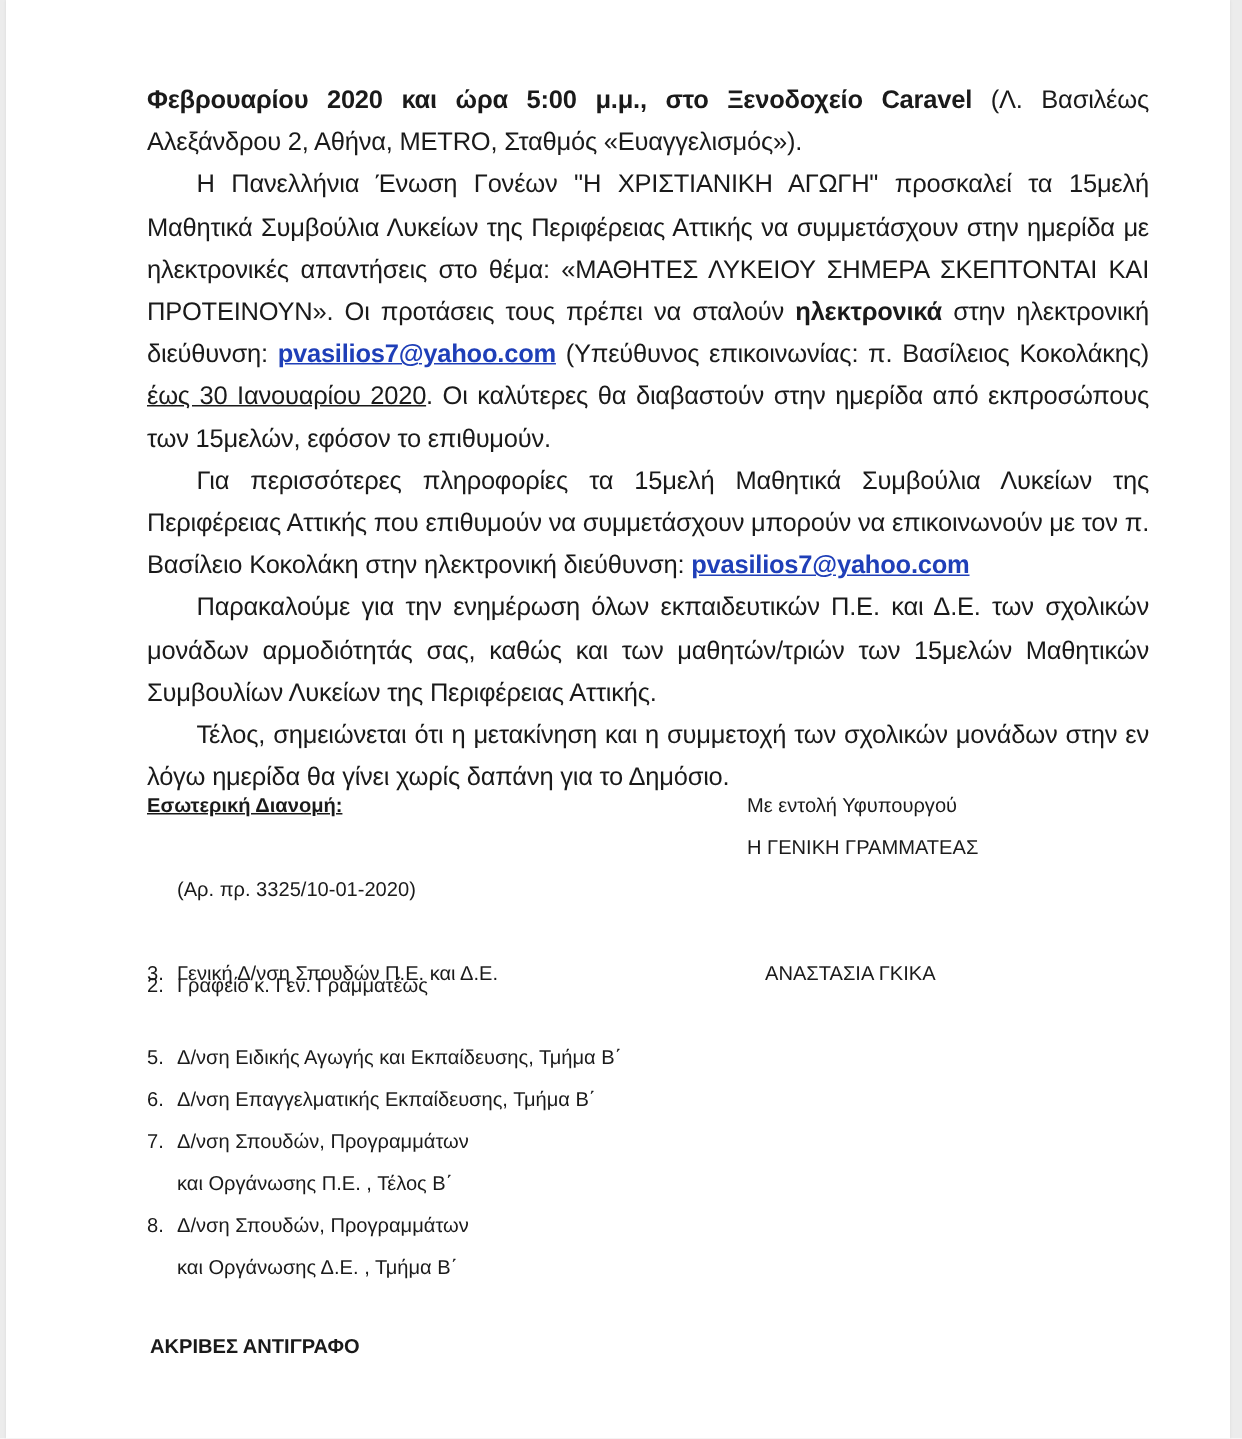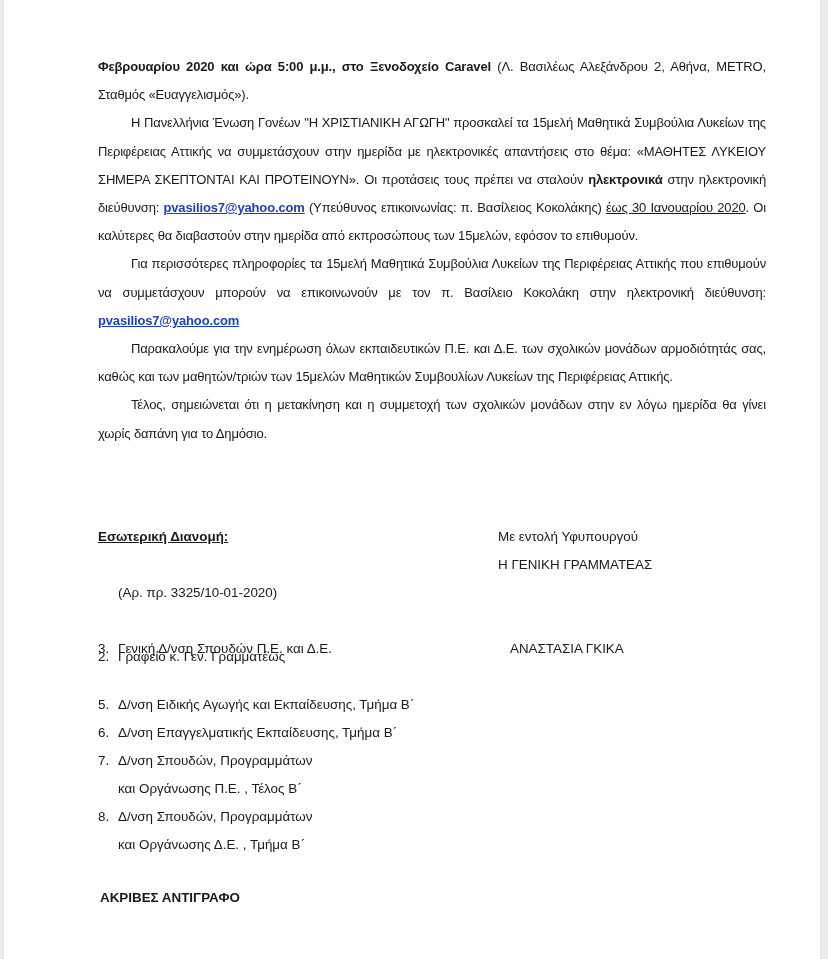--- a/index.html
+++ b/index.html
@@ -9,21 +9,21 @@
     font-family: "Liberation Sans", "DejaVu Sans", sans-serif;
     color: #1a1a1a;
   }
   .page {
     position: absolute; left: 4px; top: 0; width: 816px; height: 959px;
     background: #ffffff;
     box-shadow: 0 0 2px rgba(0,0,0,0.08);
   }
   .content {
     position: absolute; left: 94px; top: 0; width: 668px;
-    font-size: 13px; line-height: 28.2px; letter-spacing: -0.15px;
+    font-size: 17px; line-height: 28.2px; letter-spacing: -0.15px;
   }
   .p { margin: 0; text-align: justify; }
   .indent { text-indent: 33px; }
   .b { font-weight: bold; }
   .u { text-decoration: underline; }
   a.link { color: #1f3fb8; font-weight: bold; text-decoration: underline; }
   .abs { position: absolute; white-space: nowrap; font-size: 13.4px; }
   .num { display: inline-block; width: 20px; }
 </style>
 </head>

